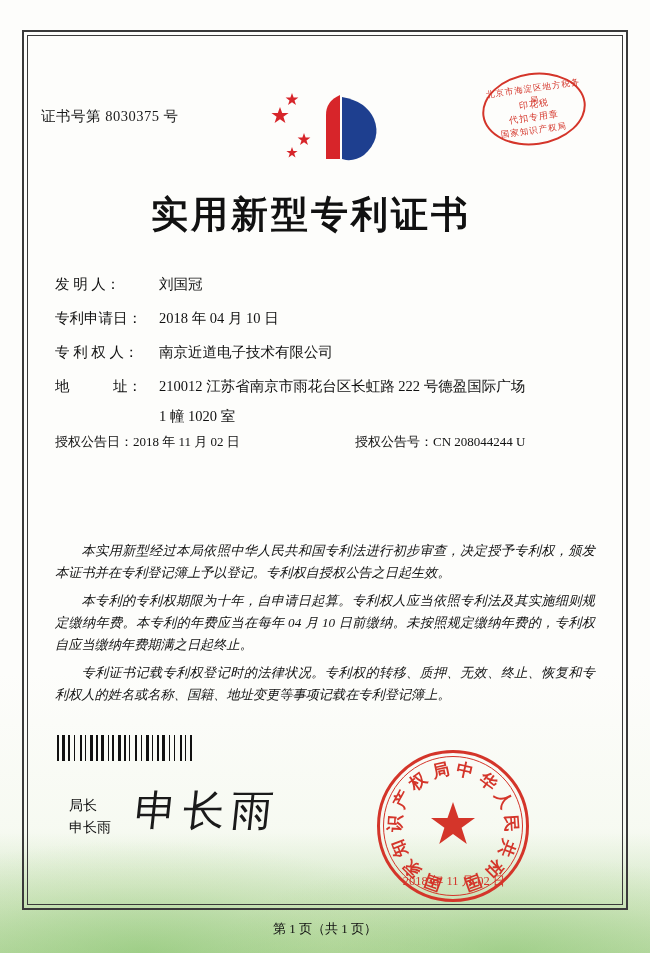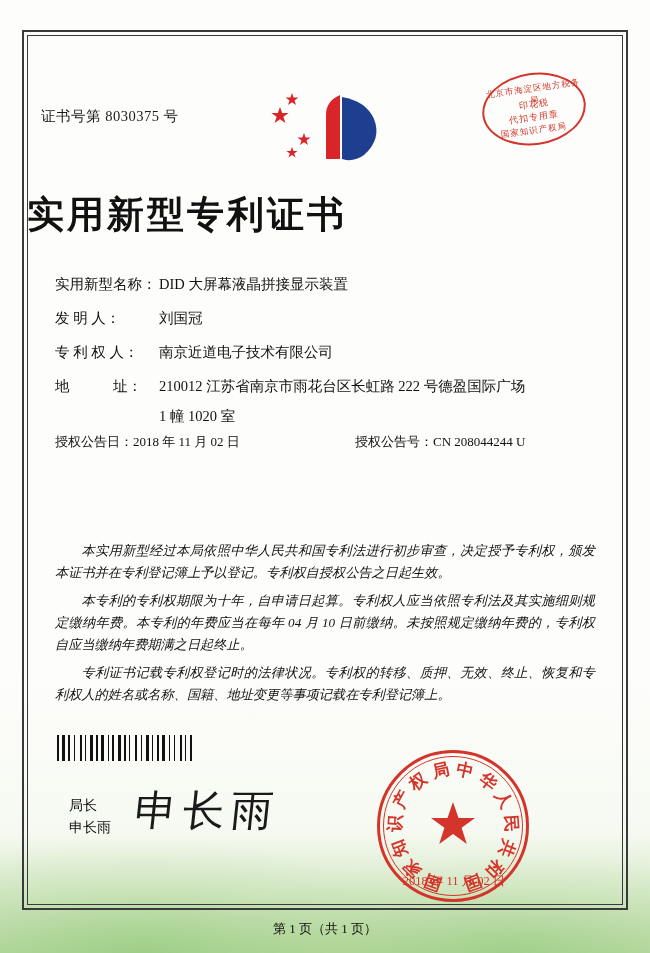--- a/index.html
+++ b/index.html
@@ -115,20 +115,21 @@
   .stamp-top .l2 { top: 25px; font-size: 9px; }
   .stamp-top .l3 { top: 38px; font-size: 9px; }
   .stamp-top .l4 { top: 52px; font-size: 8.5px; }
 
   
   .title {
     position: absolute;
     left: 0;
     top: 155px;
     width: 568px;
+    text-align: center;
     font-size: 37px;
     font-weight: bold;
     letter-spacing: 3px;
     color: #111;
     font-family: Liberation Serif, serif;
   }
 
   
   .fields {
     position: absolute;
@@ -317,29 +318,29 @@
       <div class="line l1">北京市海淀区地方税务局</div>
       <div class="line l2">印花税</div>
       <div class="line l3">代扣专用章</div>
       <div class="line l4">国家知识产权局</div>
     </div>
 
     <div class="title">实用新型专利证书</div>
 
     <div class="fields">
 
-      <div class="field-row">
-        <span class="field-label">实用新型名称：</span><span class="field-value">DID 大屏幕液晶拼接显示装置</span>
-      </div>
 
       <div class="field-row">
         <span class="field-label">发 明 人：</span><span class="field-value">刘国冠</span>
       </div>
 
 
+      <div class="field-row">
+        <span class="field-label">专利申请日：</span><span class="field-value">2018 年 04 月 10 日</span>
+      </div>
 
       <div class="field-row">
         <span class="field-label">专 利 权 人：</span><span class="field-value">南京近道电子技术有限公司</span>
       </div>
 
       <div class="field-row addr">
         <span class="field-label">地　　　址：</span><span class="field-value">210012  江苏省南京市雨花台区长虹路 222 号德盈国际广场</span>
       </div>
       <div class="addr-cont">1 幢 1020 室</div>
 

